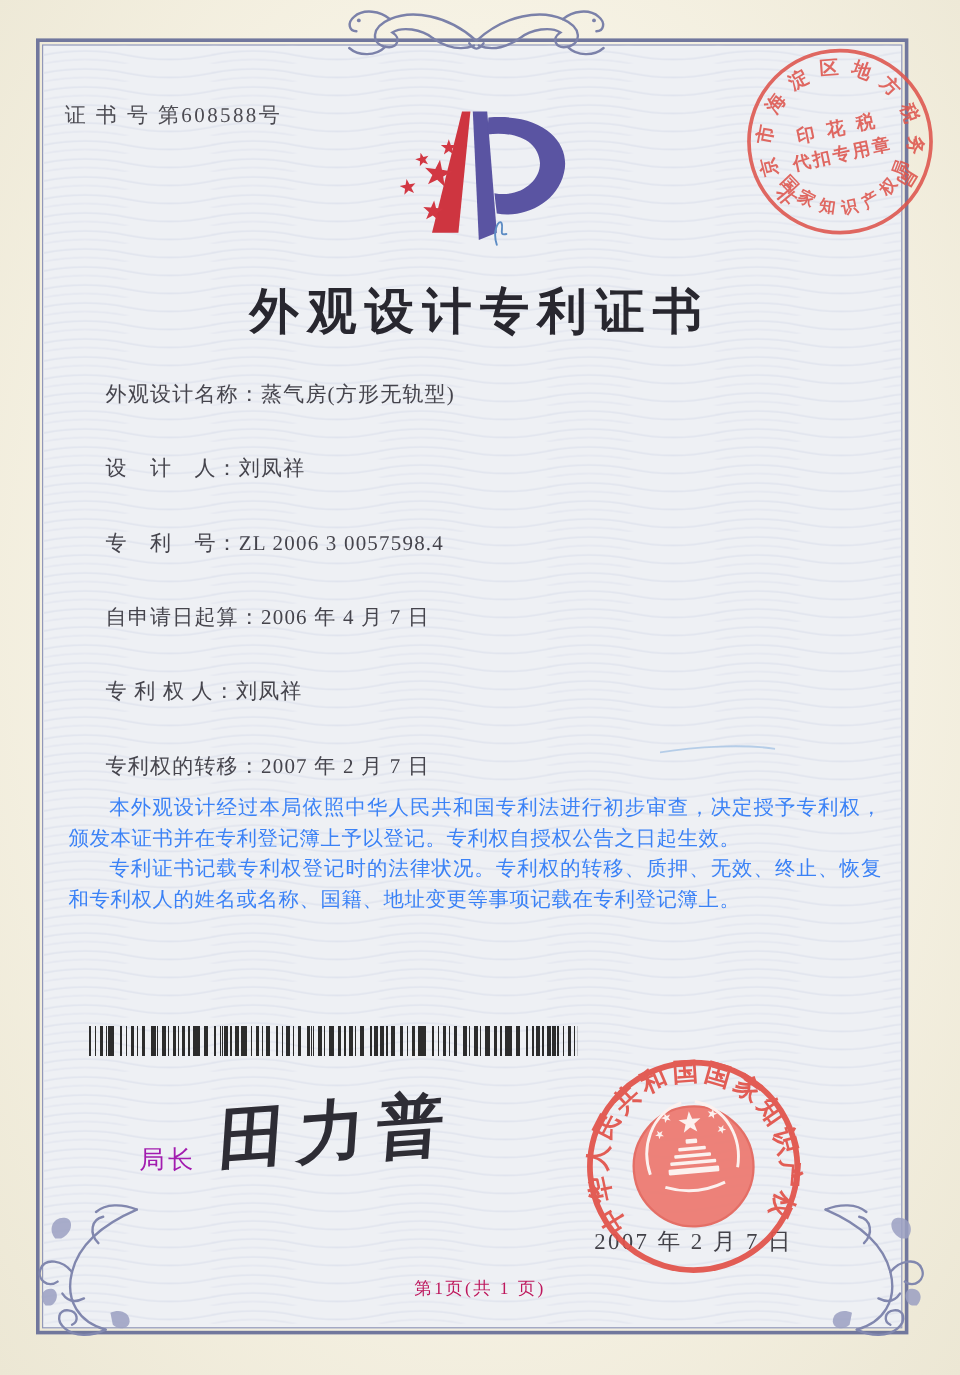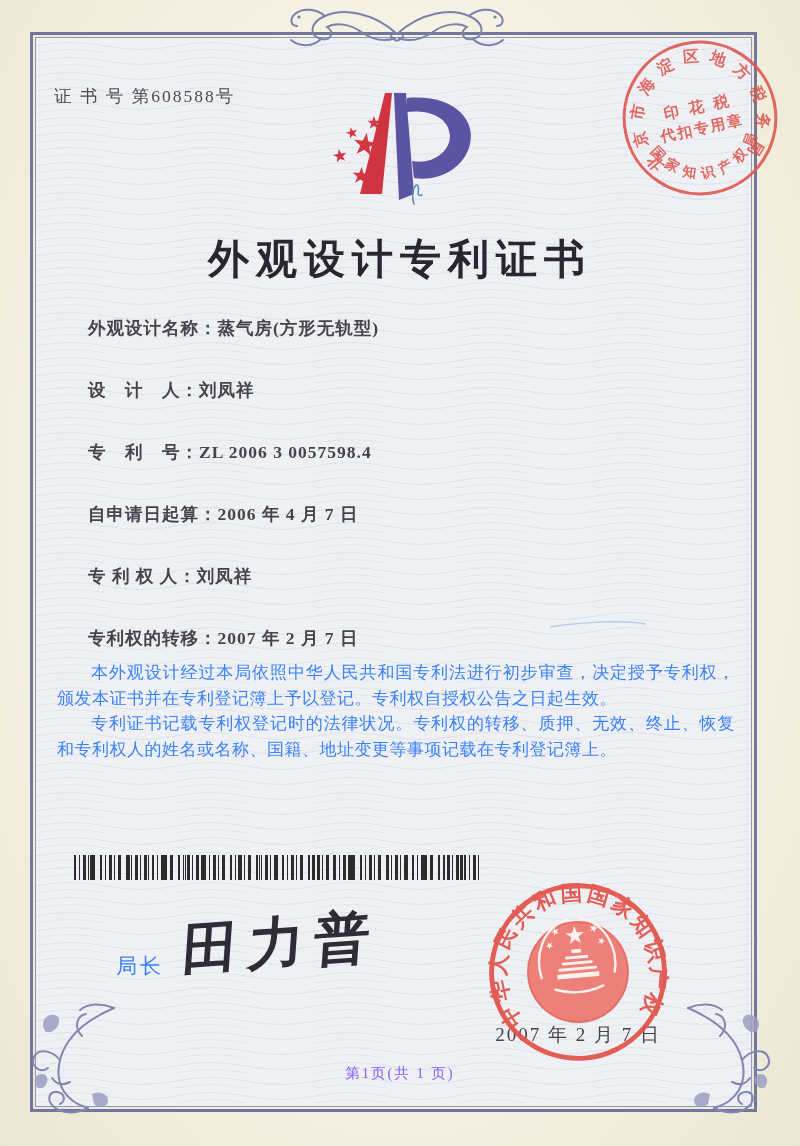--- a/index.html
+++ b/index.html
@@ -21,50 +21,50 @@
   .cert-no{
     position:absolute;left:54px;top:84px;font-size:17.5px;color:#4c4b52;letter-spacing:2px;
   }
   .logo{position:absolute;left:288px;top:90px;}
   .title{
     position:absolute;left:0;top:208px;width:100%;text-align:center;
     font-size:41px;font-weight:700;color:#28272f;letter-spacing:7px;margin-top:24px;
   }
   .fields{
     position:absolute;left:88px;top:316px;display:flex;flex-direction:column;gap:38px;
-    font-size:17.5px;color:#45444c;line-height:24px;font-weight:bold;
+    font-size:17.5px;color:#45444c;line-height:24px;
   }
   .field-row{white-space:nowrap;letter-spacing:1px;}
   .paras{
     position:absolute;left:57px;top:660px;width:678px;
     font-size:17px;line-height:25.5px;color:#3b82f6;text-align:justify;letter-spacing:.5px;
   }
   .paras p{margin:0;text-indent:2em;}
   .barcode{
     position:absolute;left:74px;top:855px;width:407px;height:25px;opacity:.92;
     background-image:
       repeating-linear-gradient(90deg,#1c1c1c 0 2px,transparent 2px 5px,#1c1c1c 5px 6px,transparent 6px 9px,#1c1c1c 9px 12px,transparent 12px 14px,#1c1c1c 14px 15px,transparent 15px 18px,#1c1c1c 18px 21px,transparent 21px 26px),
       repeating-linear-gradient(90deg,#1c1c1c 0 1px,transparent 1px 16px,#1c1c1c 16px 19px,transparent 19px 37px);
   }
   .director-label{
-    position:absolute;left:116px;top:952px;font-size:21px;color:#3b82f6;letter-spacing:3px;
+    position:absolute;left:116px;top:952px;font-size:21px;color:#a21caf;letter-spacing:3px;
   }
   .signature{
     position:absolute;left:182px;top:906px;font-size:56px;font-weight:600;color:#2e2d35;
     letter-spacing:10px;transform:rotate(-4deg) skewX(-8deg);white-space:nowrap;
   }
   .stamp-tax{position:absolute;left:618px;top:36px;transform:rotate(-12deg);opacity:.88;}
   .seal{position:absolute;left:482px;top:876px;transform:rotate(-5deg);opacity:.94;}
   .seal-date{
     position:absolute;left:478px;top:1022px;width:200px;text-align:center;
     font-size:19px;color:#434249;letter-spacing:2px;white-space:nowrap;
   }
   .footer{
     position:absolute;left:0;top:1064px;width:100%;text-align:center;
-    font-size:14.5px;color:#8b5cf6;letter-spacing:2px;
+    font-size:14.5px;color:#be185d;letter-spacing:2px;
   }
   .ornament{position:absolute;}
   .ink-streak{position:absolute;left:550px;top:618px;}
   .pen-mark{position:absolute;left:408px;top:180px;}
   svg{display:block;}
 </style>
 </head>
 <body>
 
 <div class="frame">

